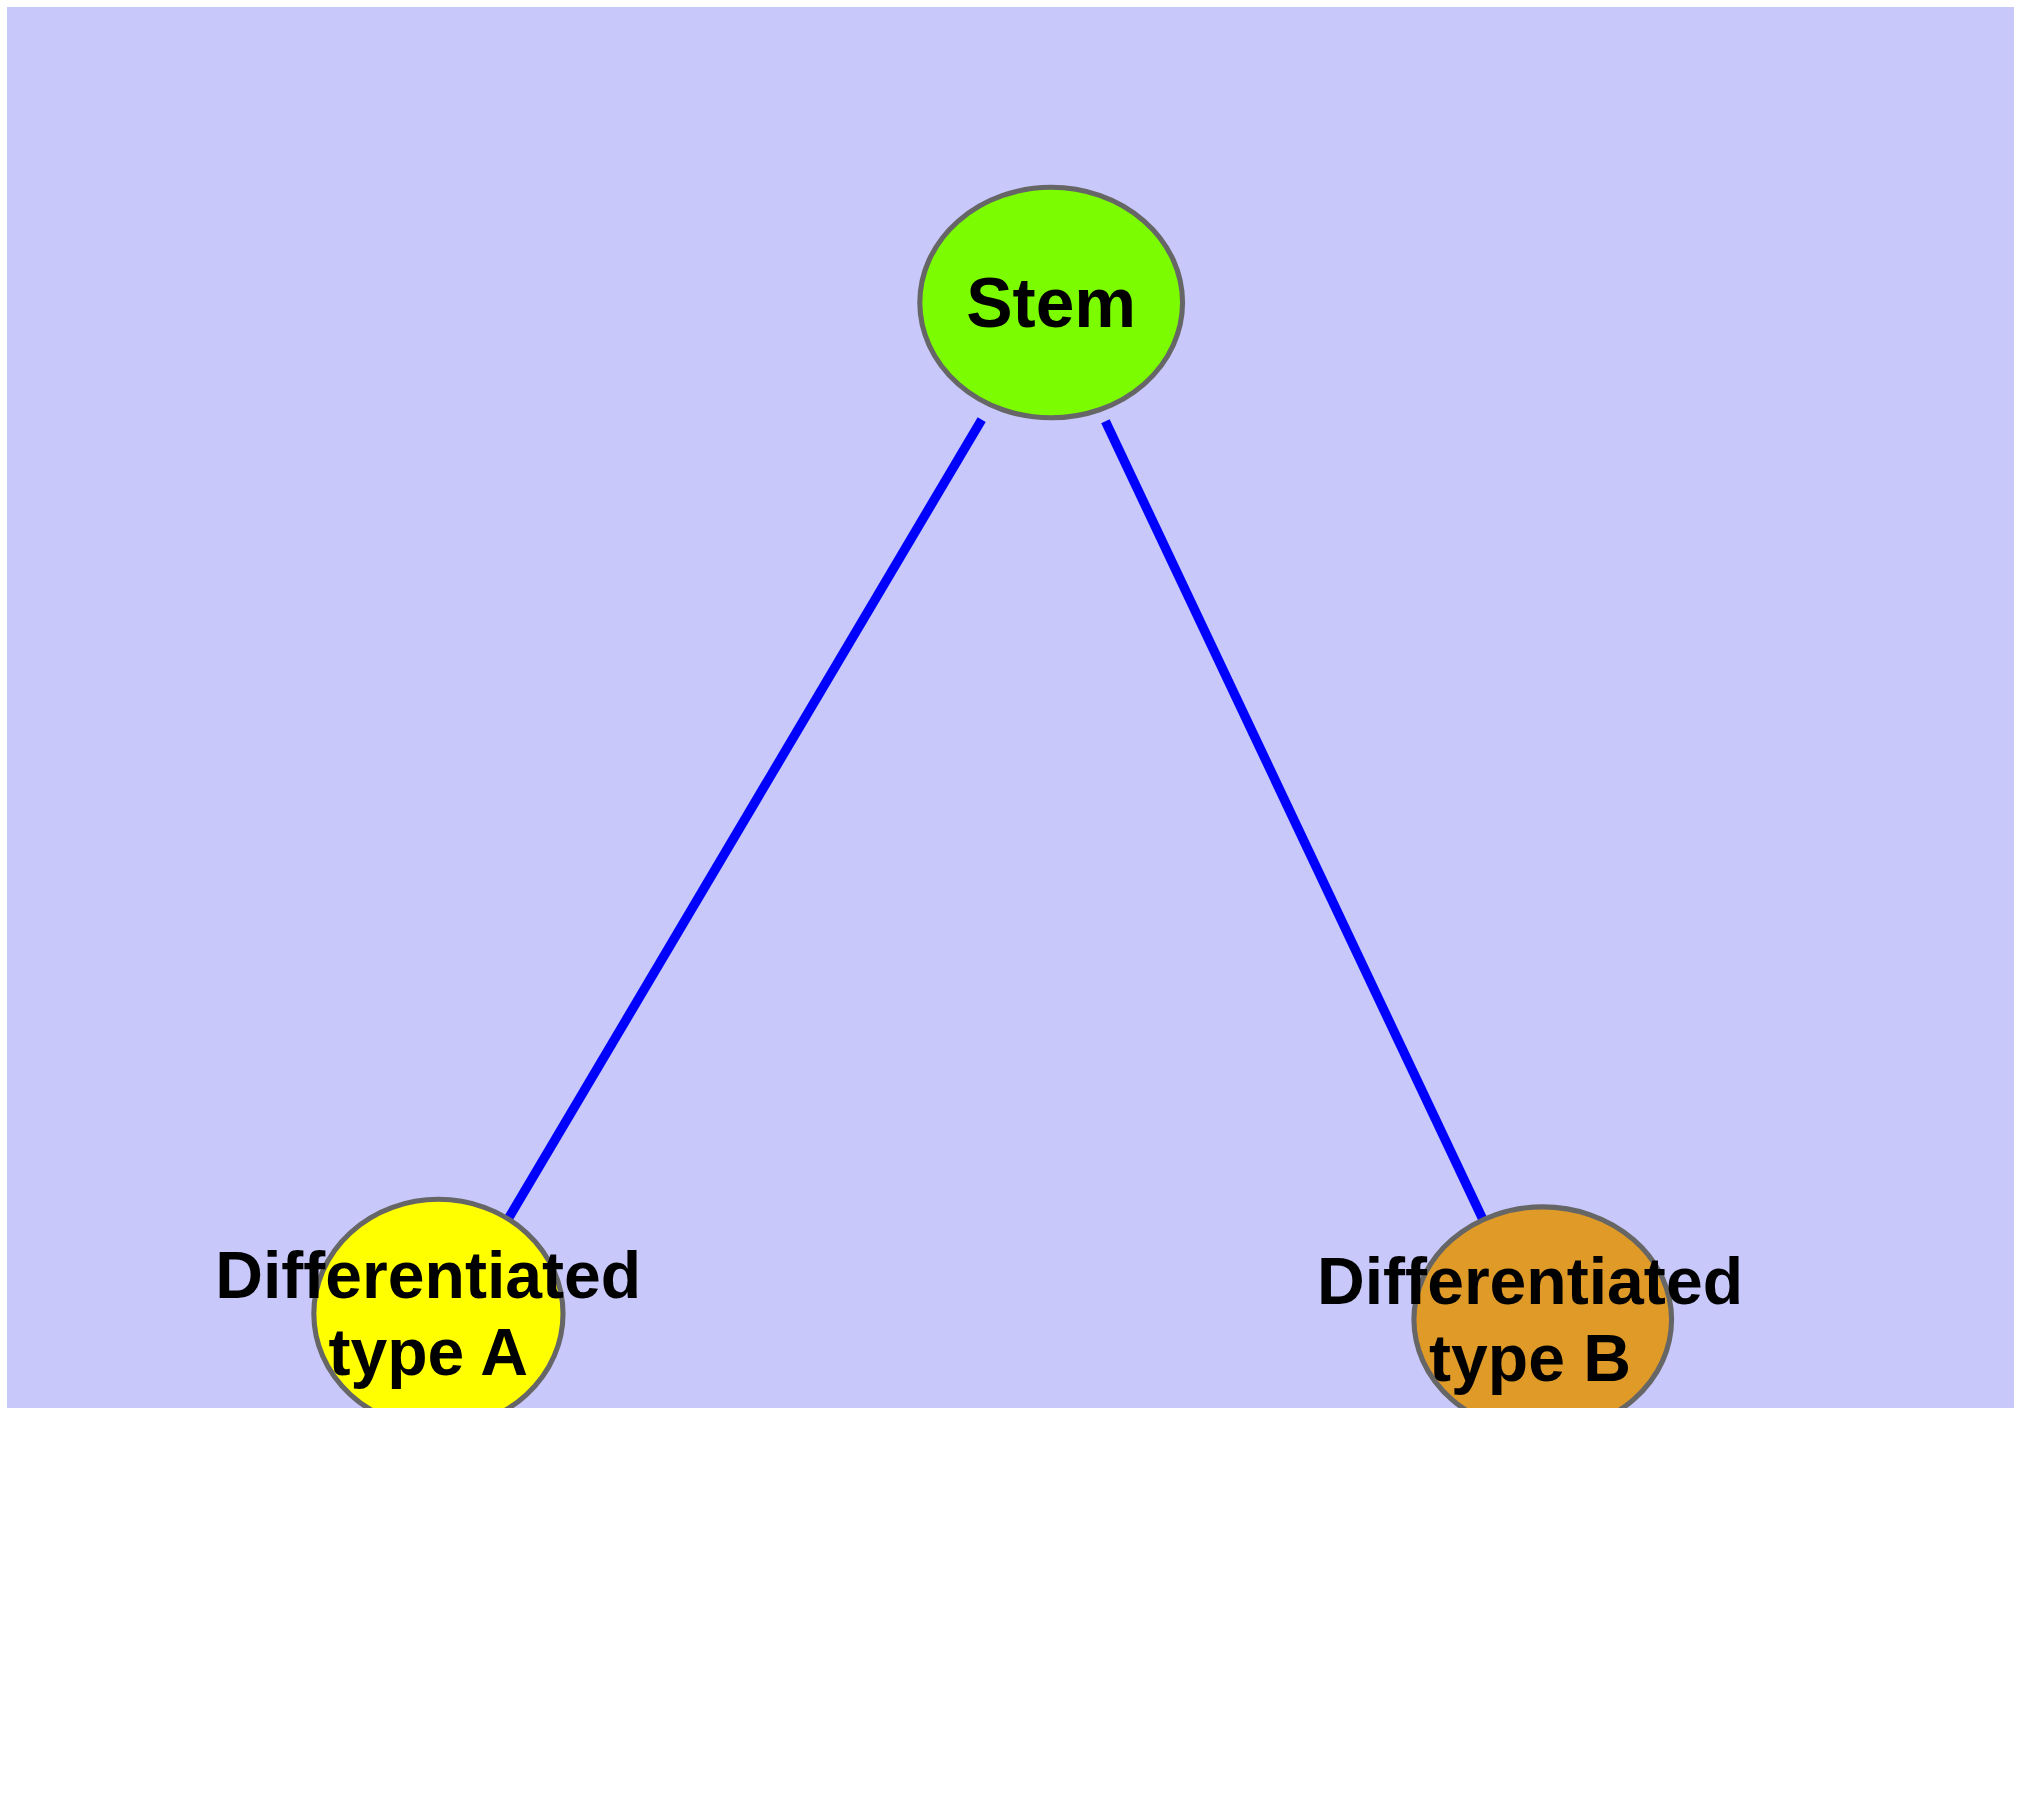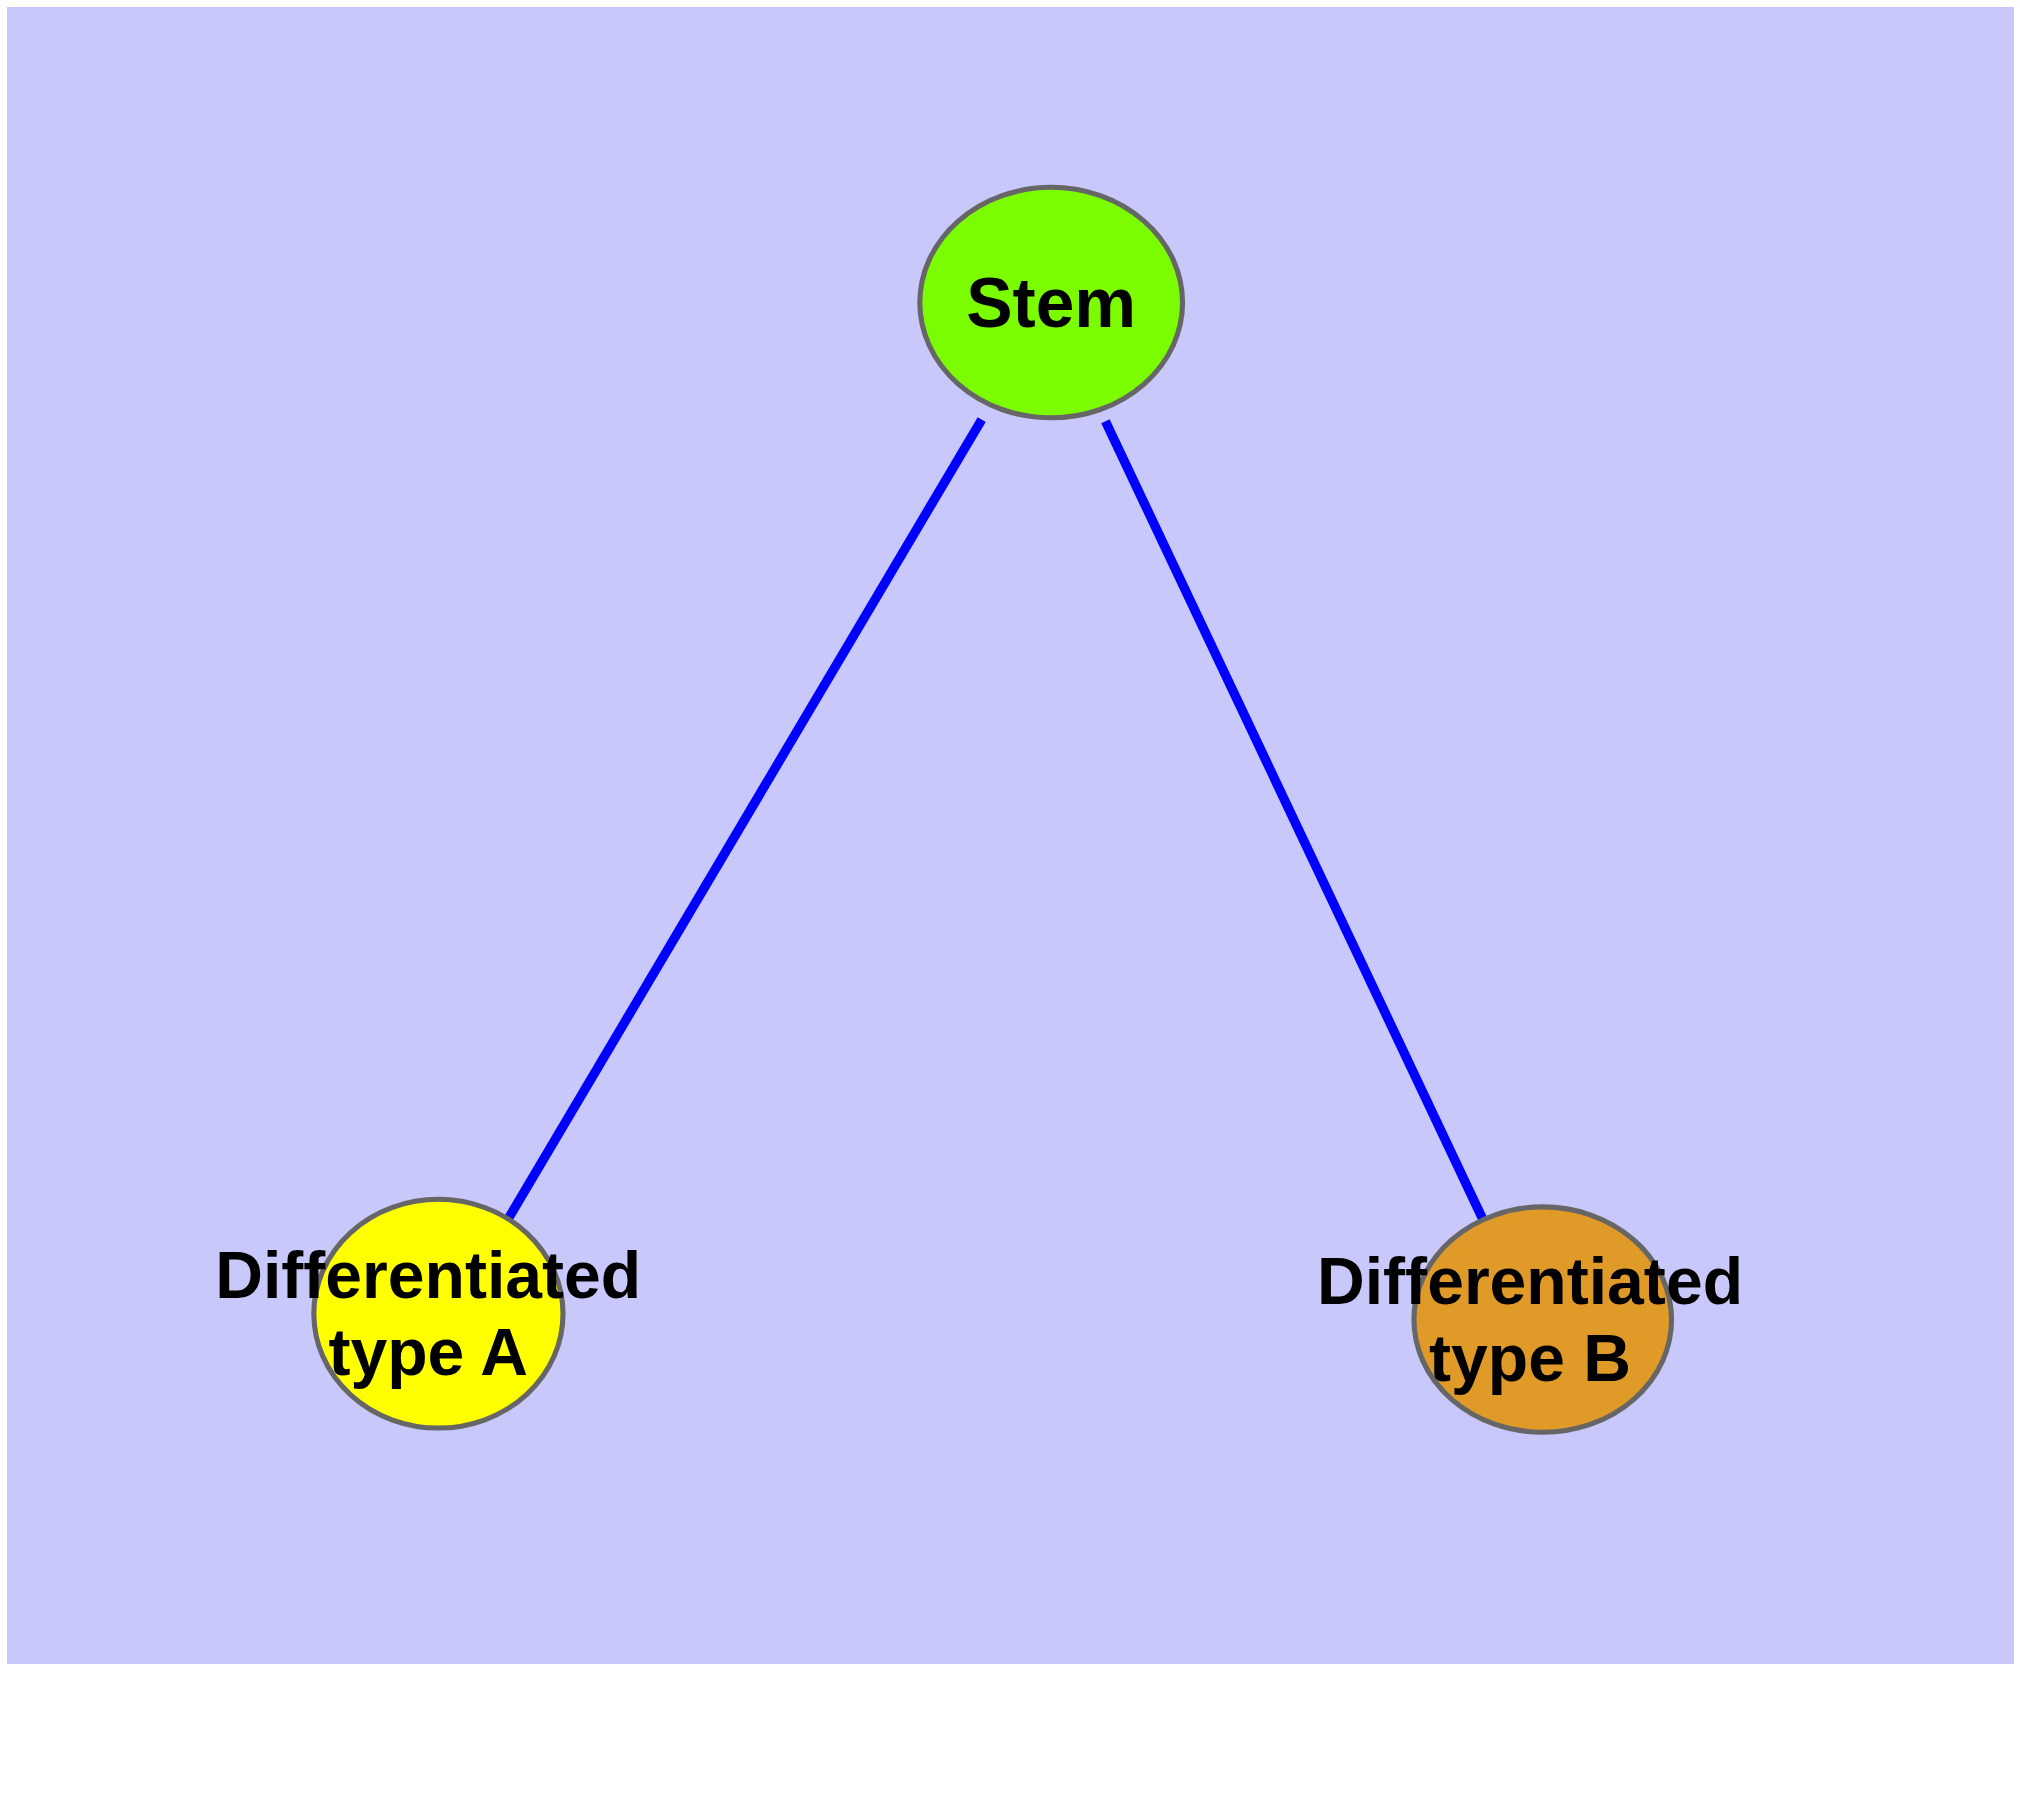--- a/index.html
+++ b/index.html
@@ -4,21 +4,21 @@
 <title>Cell Differentiation Graph</title>
 <style>
   html, body {
     margin: 0;
     padding: 0;
     background: #ffffff;
   }
   #canvas {
     position: relative;
     width: 2021px;
-    height: 1664px;
+    height: 1408px;
     overflow: hidden;
     background: #ffffff;
   }
   #plot-background {
     position: absolute;
     left: 6.8px;
     top: 6.8px;
     width: 2007px;
     height: 1798px;
     background: #c8c8fa;

